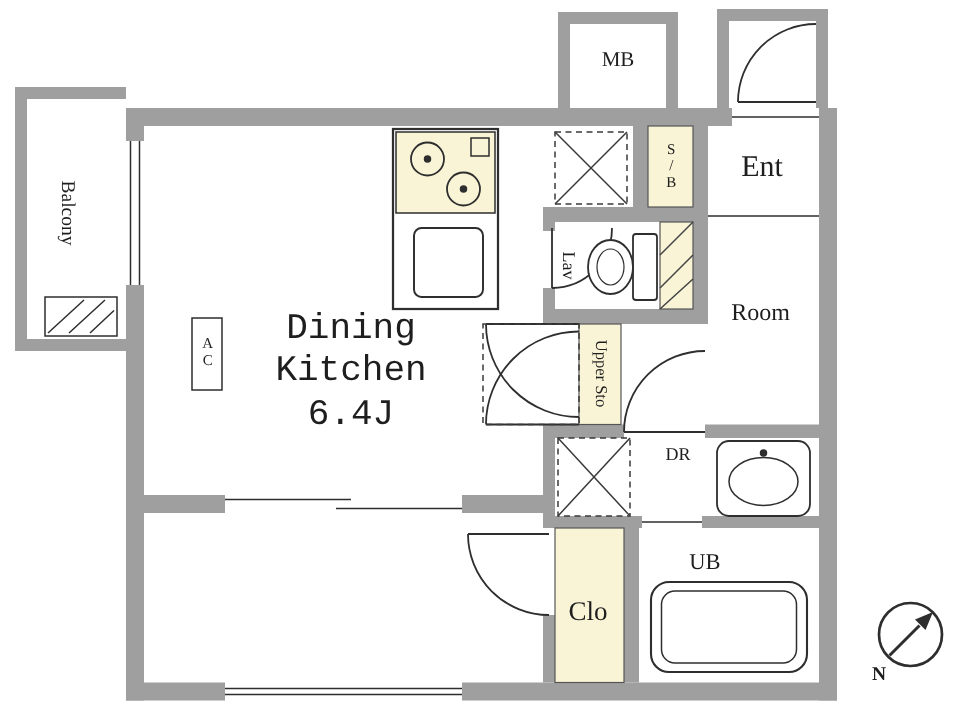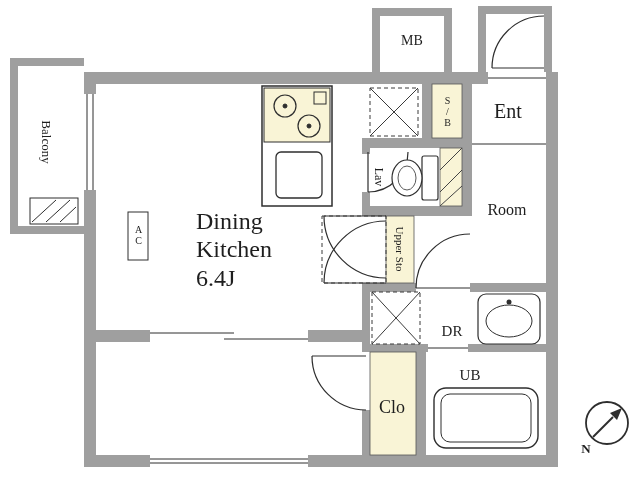--- a/index.html
+++ b/index.html
@@ -3,26 +3,26 @@
 <meta charset="utf-8">
 <style>
   html,body { margin:0; padding:0; background:#ffffff; }
   .canvas {
     position:relative; width:640px; height:478px; background:#ffffff;
     font-family:"Liberation Serif", serif; overflow:hidden;
   }
   .canvas svg { position:absolute; left:0; top:0; }
   .label {
     position:absolute; transform:translate(-50%,-50%);
-    color:#1e1e1e; white-space:pre-line; line-height:1.18;
+    color:#1e1e1e; white-space:pre-line; text-align:center; line-height:1.18;
     pointer-events:none;
   }
   .v { writing-mode:vertical-rl; }               
   .upright { writing-mode:vertical-rl; text-orientation:upright; line-height:1; }
-  .big { font-size:24px; }
+  .big { font-size:24px;font-family:Liberation Mono, monospace; }
 </style>
 </head>
 <body>
 
 <div class="canvas">
 
 <svg width="640" height="478" viewBox="0 0 640 478">
 
   <g fill="#9f9f9f">
 
@@ -143,19 +143,19 @@
   <div class="label v" style="left:46px;  top:142px; font-size:13px;">Balcony</div>
   <div class="label big" style="left:234px; top:249px;">Dining
 Kitchen
 6.4J</div>
   <div class="label" style="left:412px; top:41px;  font-size:14px;">MB</div>
   <div class="label upright" style="left:447px; top:111px; font-size:10px;">S/B</div>
   <div class="label" style="left:508px; top:112px; font-size:20px;">Ent</div>
   <div class="label v" style="left:379px; top:177px; font-size:12px;">Lav</div>
   <div class="label" style="left:507px; top:210px; font-size:16px;">Room</div>
   <div class="label v" style="left:400px; top:249px; font-size:11px;">Upper Sto</div>
-  <div class="label" style="left:452px; top:332px; font-size:15px;">DR</div>
+  <div class="label" style="left:452px; top:303px; font-size:12px;">DR</div>
   <div class="label" style="left:470px; top:376px; font-size:15px;">UB</div>
   <div class="label" style="left:392px; top:408px; font-size:18px;">Clo</div>
   <div class="label upright" style="left:138px; top:235px; font-size:10px;">AC</div>
   <div class="label" style="left:586px; top:449px; font-size:13px; font-weight:bold;">N</div>
 
 </div>
 
 </body></html>

